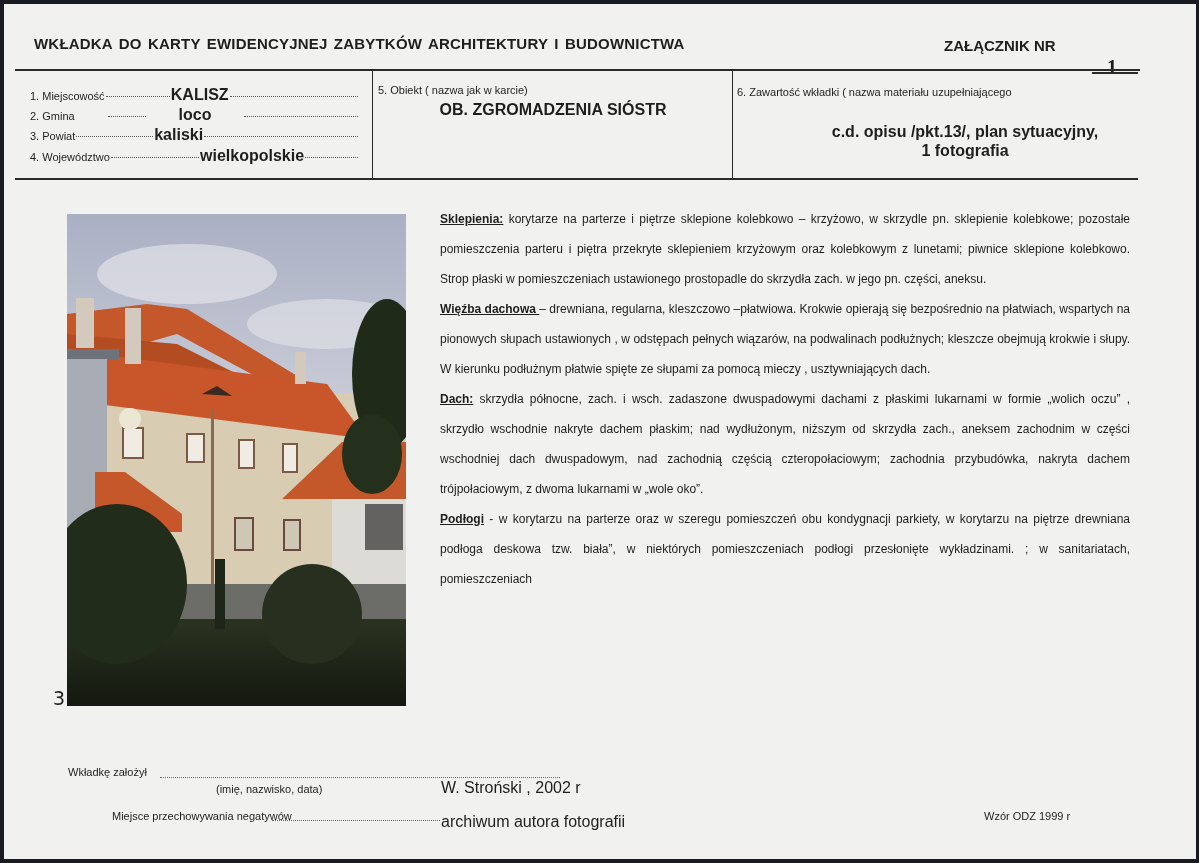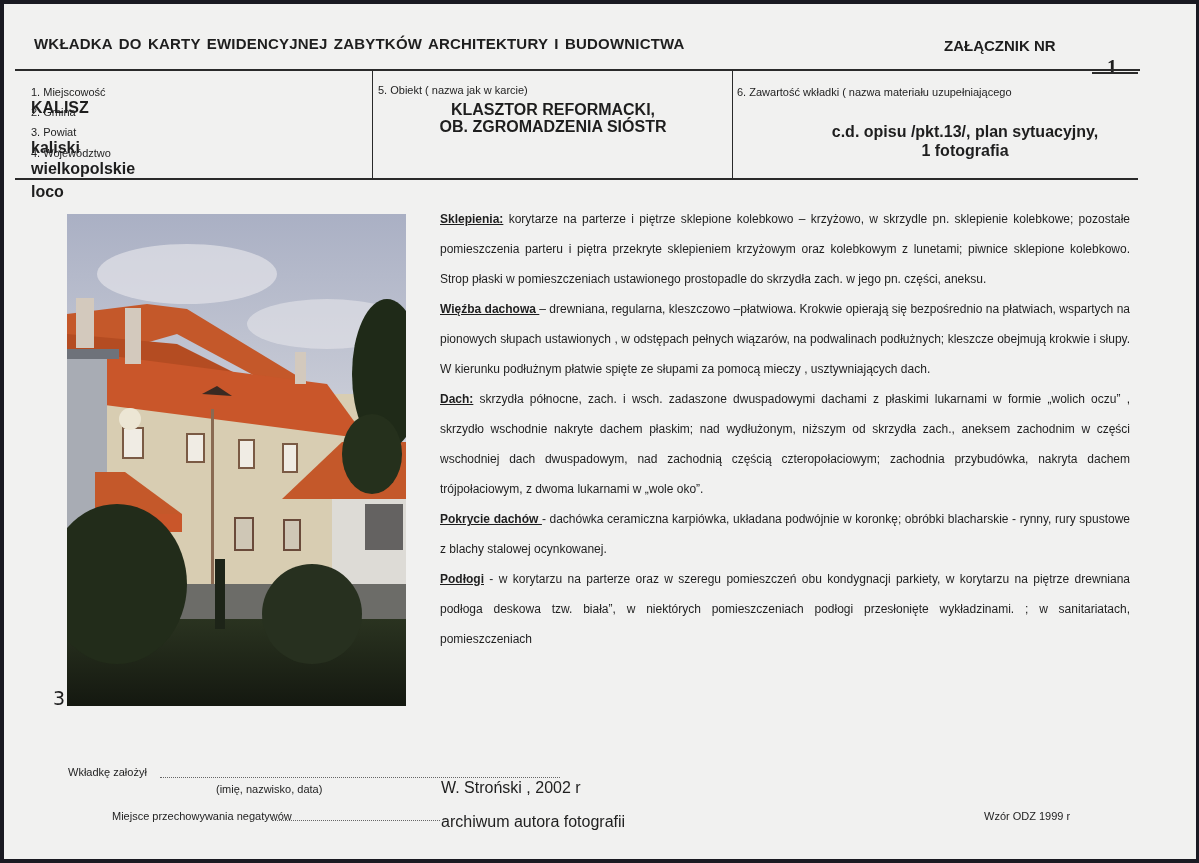--- a/index.html
+++ b/index.html
@@ -20,21 +20,21 @@
   }
   .annex-label { left:944px; top:37px; font-size:15px; font-weight:bold; }
   .annex-num {
     left:1107px; top:56px; font-size:20px; font-weight:bold; font-family:"Liberation Serif", serif;
   }
   .hline { position:absolute; height:1.5px; background:#2a2a2a; }
   .vline { position:absolute; width:1px; background:#2a2a2a; }
 
   .field-row {
     position:absolute; left:30px; width:328px; height:18px;
-    font-size:11px; display:flex; align-items:baseline;flex-direction:column;
+    font-size:11px; display:flex; align-items:baseline;
   }
   .field-row .lbl { white-space:nowrap; }
   .field-row .dots {
     flex:1; border-bottom:1px dotted #555; margin:0 1px; height:1px; transform:translateY(-3px);
   }
   .field-row .val { font-size:16px; font-weight:bold; white-space:nowrap; }
   .field-row .dots2 {
     flex:2; border-bottom:1px dotted #555; margin-left:1px; height:1px; transform:translateY(-3px);
   }
 
@@ -100,21 +100,20 @@
 </div>
 <div class="field-row" style="top:147px;">
   <span class="lbl">4. Województwo</span>
   <span class="dots"></span>
   <span class="val">wielkopolskie</span>
   <span class="dots2" style="flex:0.6;"></span>
 </div>
 
 <div class="abs small-label" style="left:378px; top:84px;">5. Obiekt ( nazwa jak w karcie)</div>
 <div class="abs obj-name">
-  <div>KLASZTOR  REFORMACKI,</div>
   <div>OB. ZGROMADZENIA  SIÓSTR</div>
 </div>
 
 <div class="abs small-label" style="left:737px; top:86px;">6. Zawartość wkładki ( nazwa materiału uzupełniającego</div>
 <div class="abs content-name">
   <div>c.d. opisu /pkt.13/, plan sytuacyjny,</div>
   <div>1 fotografia</div>
 </div>
 
 <div class="abs photo">
@@ -178,21 +177,20 @@
     <ellipse cx="245" cy="400" rx="50" ry="50" fill="#27301f"></ellipse>
     <rect x="148" y="345" width="10" height="70" fill="#1d2418"></rect>
   </svg>
 </div>
 <div class="abs photo-num">3</div>
 
 <div class="abs desc">
   <p><span class="h">Sklepienia:</span><span>  korytarze na parterze i piętrze sklepione  kolebkowo – krzyżowo,  w skrzydle pn. sklepienie kolebkowe; pozostałe  pomieszczenia parteru i piętra  przekryte sklepieniem krzyżowym oraz kolebkowym z  lunetami;  piwnice sklepione kolebkowo. Strop płaski w pomieszczeniach  ustawionego prostopadle do  skrzydła  zach. w jego pn. części,  aneksu.</span></p>
   <p><span class="h">Więźba dachowa </span><span> – drewniana, regularna, kleszczowo –płatwiowa. Krokwie opierają się bezpośrednio na płatwiach, wspartych  na  pionowych słupach  ustawionych , w odstępach pełnych wiązarów,   na podwalinach podłużnych; kleszcze obejmują  krokwie i słupy. W kierunku   podłużnym  płatwie  spięte ze słupami  za pomocą  mieczy , usztywniających dach.</span></p>
   <p><span class="h">Dach:</span><span>  skrzydła północne, zach. i wsch. zadaszone dwuspadowymi dachami z płaskimi lukarnami w formie „wolich oczu” , skrzydło wschodnie nakryte dachem płaskim; nad wydłużonym, niższym od skrzydła zach., aneksem  zachodnim  w części wschodniej  dach dwuspadowym,   nad zachodnią częścią czteropołaciowym; zachodnia  przybudówka, nakryta dachem trójpołaciowym,  z dwoma lukarnami w „wole oko”.</span></p>
-  <p><span class="h">Pokrycie dachów </span><span>-  dachówka ceramiczna karpiówka, układana podwójnie w koronkę; obróbki  blacharskie - rynny, rury spustowe z blachy stalowej ocynkowanej.</span></p>
   <p><span class="h">Podłogi</span><span> - w    korytarzu   na    parterze  oraz w szeregu pomieszczeń obu kondygnacji parkiety, w korytarzu   na  piętrze  drewniana podłoga deskowa tzw.  biała”, w niektórych pomieszczeniach  podłogi  przesłonięte   wykładzinami. ; w sanitariatach, pomieszczeniach</span></p>
 </div>
 
 <div class="abs footer-label" style="left:68px; top:766px;">Wkładkę założył</div>
 <div class="dotline" style="left:160px; top:777px; width:400px;"></div>
 <div class="abs footer-label" style="left:216px; top:783px;">(imię, nazwisko, data)</div>
 <div class="abs italic-val" style="left:441px; top:779px;">W. Stroński , 2002 r</div>
 
 <div class="abs footer-label" style="left:68px; top:810px;padding-left:44px;">Miejsce przechowywania negatywów</div>
 <div class="dotline" style="left:272px; top:820px; width:168px;"></div>

